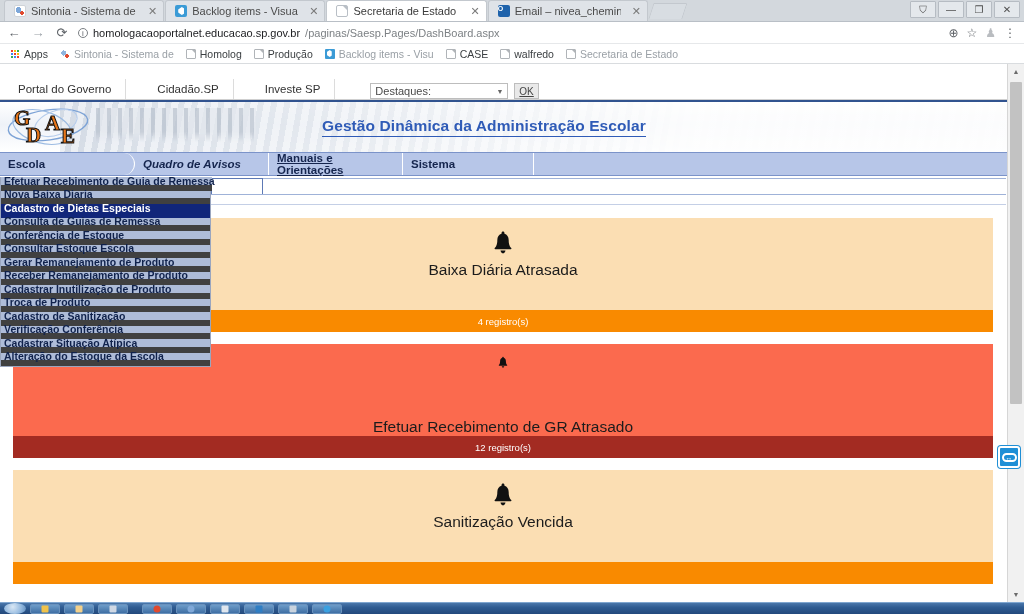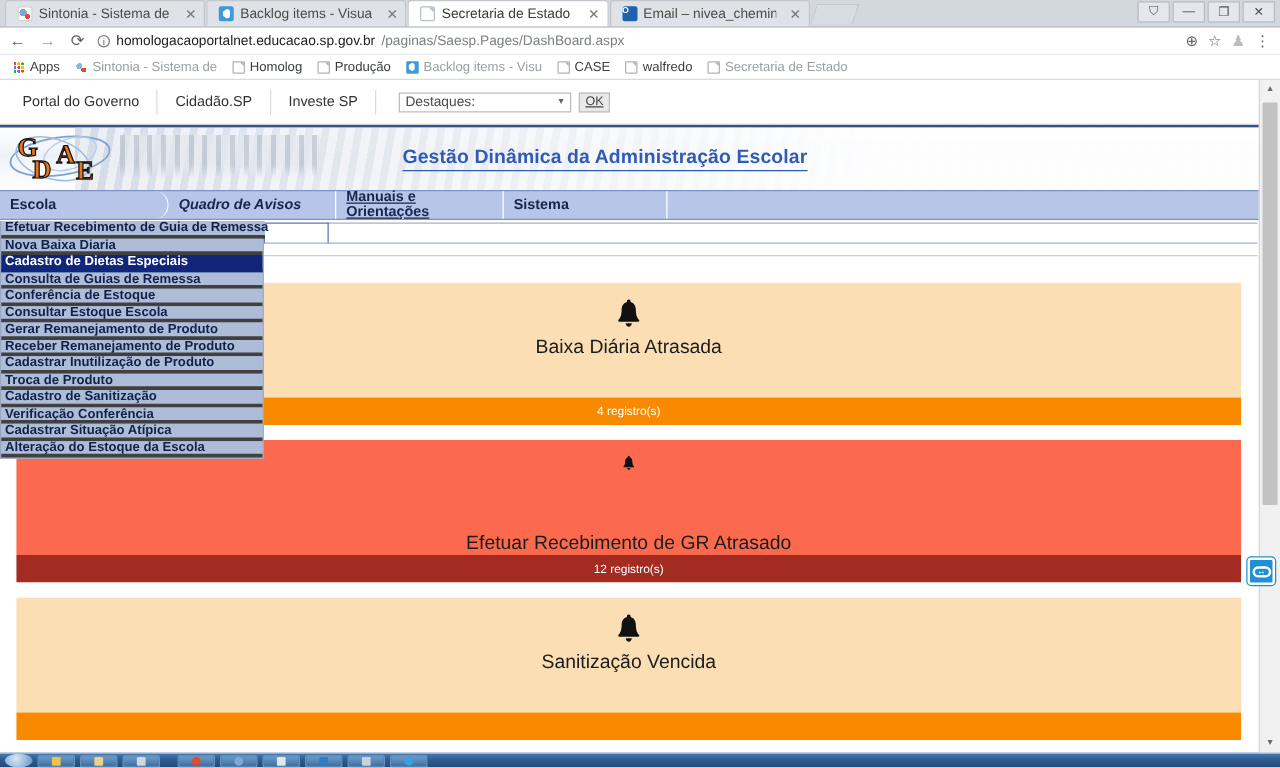--- a/index.html
+++ b/index.html
@@ -113,21 +113,21 @@
 
   
   .viewport {
     position:absolute; left:0; top:64px; width:1024px; height:538px;
     background:#ffffff; overflow:hidden;
   }
 
   
   .govbar {
     height:36px; border-bottom:1px solid #cfcfcf; background:#fff;
-    display:flex; align-items:center; padding-left:4px;
+    display:flex; align-items:flex-end; padding-left:4px;gap:17px;
   }
   .gov-link {
     font-size:11.5px; color:#333; padding:0 14px; height:20px;
     display:flex; align-items:center; border-right:1px solid #dcdcdc;
   }
   .gov-sel-wrap { display:flex; align-items:center; gap:6px; margin-left:18px; }
   .gov-select {
     width:138px; height:16px; border:1px solid #bdbdbd; background:#fff;
     font-size:11px; color:#4a4a4a; display:flex; align-items:center;
     padding:0 4px; justify-content:space-between;
@@ -190,21 +190,21 @@
   .navitem.filler { flex:1; border-right:none; }
 
   
   .dropdown {
     position:absolute; left:0; top:24px; width:211px; z-index:40;
     border:1px solid #9aa6bf; border-top:none; background:#aebcd8;
   }
   .ditem {
     height:13.5px; font-size:10.5px; font-weight:bold; color:#10224c;
     background:#aebcd8; display:flex; align-items:center; padding-left:3px;
-    border-bottom:3px solid #404040; white-space:nowrap; line-height:1;
+    border-bottom:6px solid #404040; white-space:nowrap; line-height:1;
   }
   .ditem.sel { background:#11267a; color:#ffffff; border-bottom-color:#11267a; }
   .ditem.wide { width:211px; }
 
   
   .content {
     position:relative; height:452px; background:#ffffff;
     padding:0; overflow:hidden;
   }
   .tabshell {
@@ -219,21 +219,21 @@
   }
   .tabshell .tabrule2 {
     position:absolute; left:52px; right:0; top:2px; height:1px; background:#9fb2d8;
   }
   .tabshell .tabrule3 {
     position:absolute; left:0; right:0; top:28px; height:1px; background:#c4cfe6;
   }
 
   .cards { position:absolute; left:0; top:42px; right:18px; }
   .card-wrap { padding:0 13px; margin-bottom:12px; }
-  .card { width:100%; overflow:hidden;margin-top:8px; }
+  .card { width:100%; overflow:hidden; }
   .card-body {
     height:92px; display:flex; flex-direction:column;
     align-items:center; padding-top:12px;
   }
   .bell { width:22px; height:26px; }
   .card-title {
     font-size:15.5px; color:#1c1c1c; margin-top:5px;
     font-family:"Liberation Sans", sans-serif;
   }
   .card-footer {

